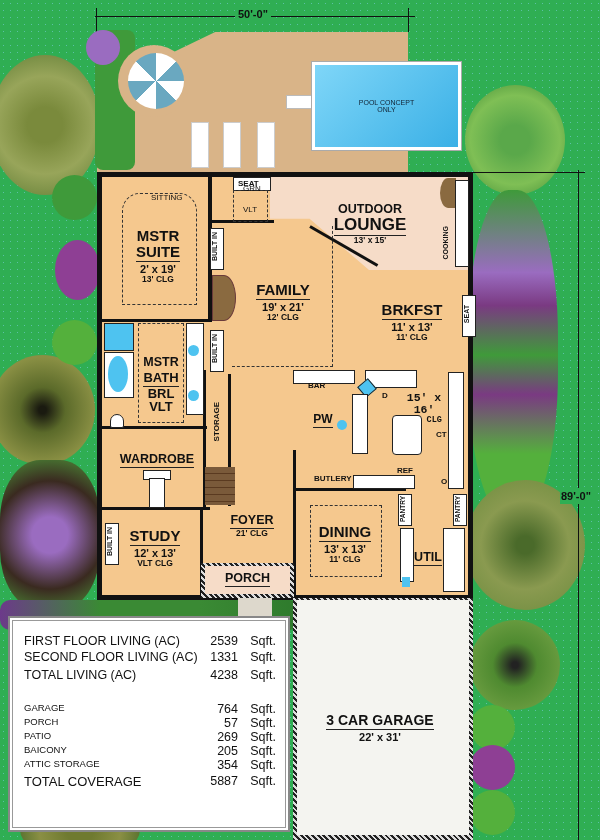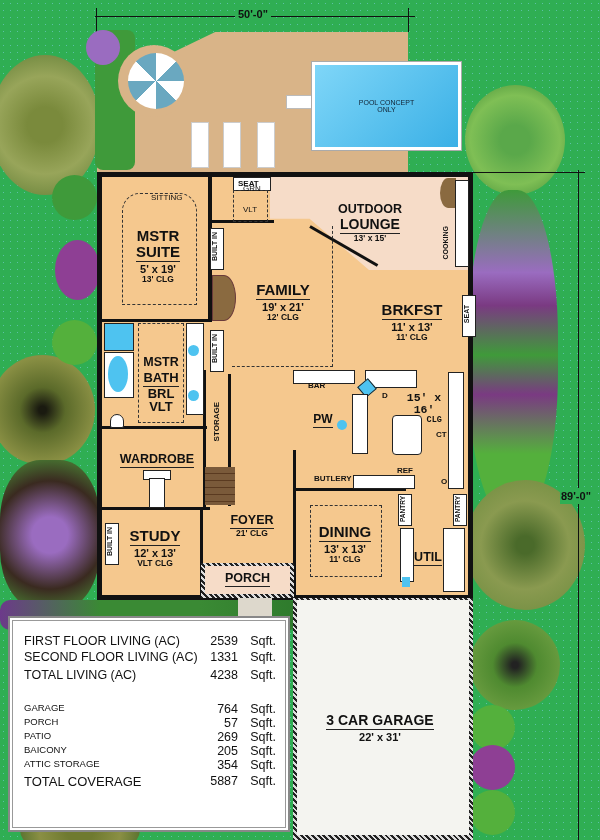--- a/index.html
+++ b/index.html
@@ -122,21 +122,21 @@
 <div class="abs small-label" style="left:238px;top:179px;">SEAT</div>
 <div class="dash-box" style="left:233px;top:190px;width:33px;height:30px;"></div>
 <div class="abs small-label" style="left:243px;top:184px;font-weight:normal;">GRN</div>
 <div class="abs small-label" style="left:243px;top:205px;font-weight:normal;">VLT</div>
 
 <div class="dash-box" style="left:122px;top:193px;width:73px;height:110px;border-radius:18px 18px 0 0;"></div>
 <div class="abs small-label" style="left:143px;top:193px;font-weight:normal;margin-left:8px;">SITTING</div>
 <div class="room-label" style="left:118px;top:228px;width:80px;">
   <div style="font-size:15px;">MSTR</div>
   <div class="room-name">SUITE</div>
-  <div class="room-dim">5' x 19'</div>
+  <div class="room-dim">2' x 19'</div>
   <div class="room-clg">13' CLG</div>
 </div>
 
 <div class="abs" style="left:104px;top:323px;width:28px;height:26px;background:#4ec3f0;border:1px solid #222;"></div>
 <div class="abs" style="left:104px;top:352px;width:28px;height:44px;background:#fff;border:1px solid #222;"></div>
 <div class="abs" style="left:108px;top:356px;width:20px;height:36px;background:#4ec3f0;border-radius:50%;"></div>
 <div class="abs" style="left:186px;top:323px;width:16px;height:90px;background:#fff;border:1px solid #222;"></div>
 <div class="abs" style="left:188px;top:345px;width:11px;height:11px;background:#4ec3f0;border-radius:50%;"></div>
 <div class="abs" style="left:188px;top:390px;width:11px;height:11px;background:#4ec3f0;border-radius:50%;"></div>
 <div class="abs" style="left:110px;top:414px;width:12px;height:12px;background:#fff;border:1px solid #222;border-radius:50% 50% 2px 2px;"></div>
@@ -178,21 +178,21 @@
 
 <div class="dash-box" style="left:232px;top:226px;width:100px;height:140px;border-top:none;border-left:none;border-bottom:1px dashed #333;"></div>
 <div class="room-label" style="left:238px;top:282px;width:90px;">
   <div class="room-name">FAMILY</div>
   <div class="room-dim">19' x 21'</div>
   <div class="room-clg">12' CLG</div>
 </div>
 
 <div class="room-label" style="left:325px;top:203px;width:90px;">
   <div style="font-size:12.5px;">OUTDOOR</div>
-  <div class="room-name" style="font-size:14px;">LOUNGE</div>
+  <div class="room-name" style="font-size:17px;">LOUNGE</div>
   <div class="room-clg">13' x 15'</div>
 </div>
 <div class="abs" style="left:440px;top:178px;width:16px;height:30px;background:#8a6a40;border-radius:50% 0 0 50%;"></div>
 <div class="abs" style="left:455px;top:180px;width:12px;height:85px;background:#fff;border:1px solid #222;"></div>
 <div class="abs small-label vert" style="left:442px;top:226px;font-size:7px;">COOKING</div>
 
 <div class="room-label" style="left:372px;top:302px;width:80px;">
   <div class="room-name">BRKFST</div>
   <div class="room-dim">11' x 13'</div>
   <div class="room-clg">11' CLG</div>

